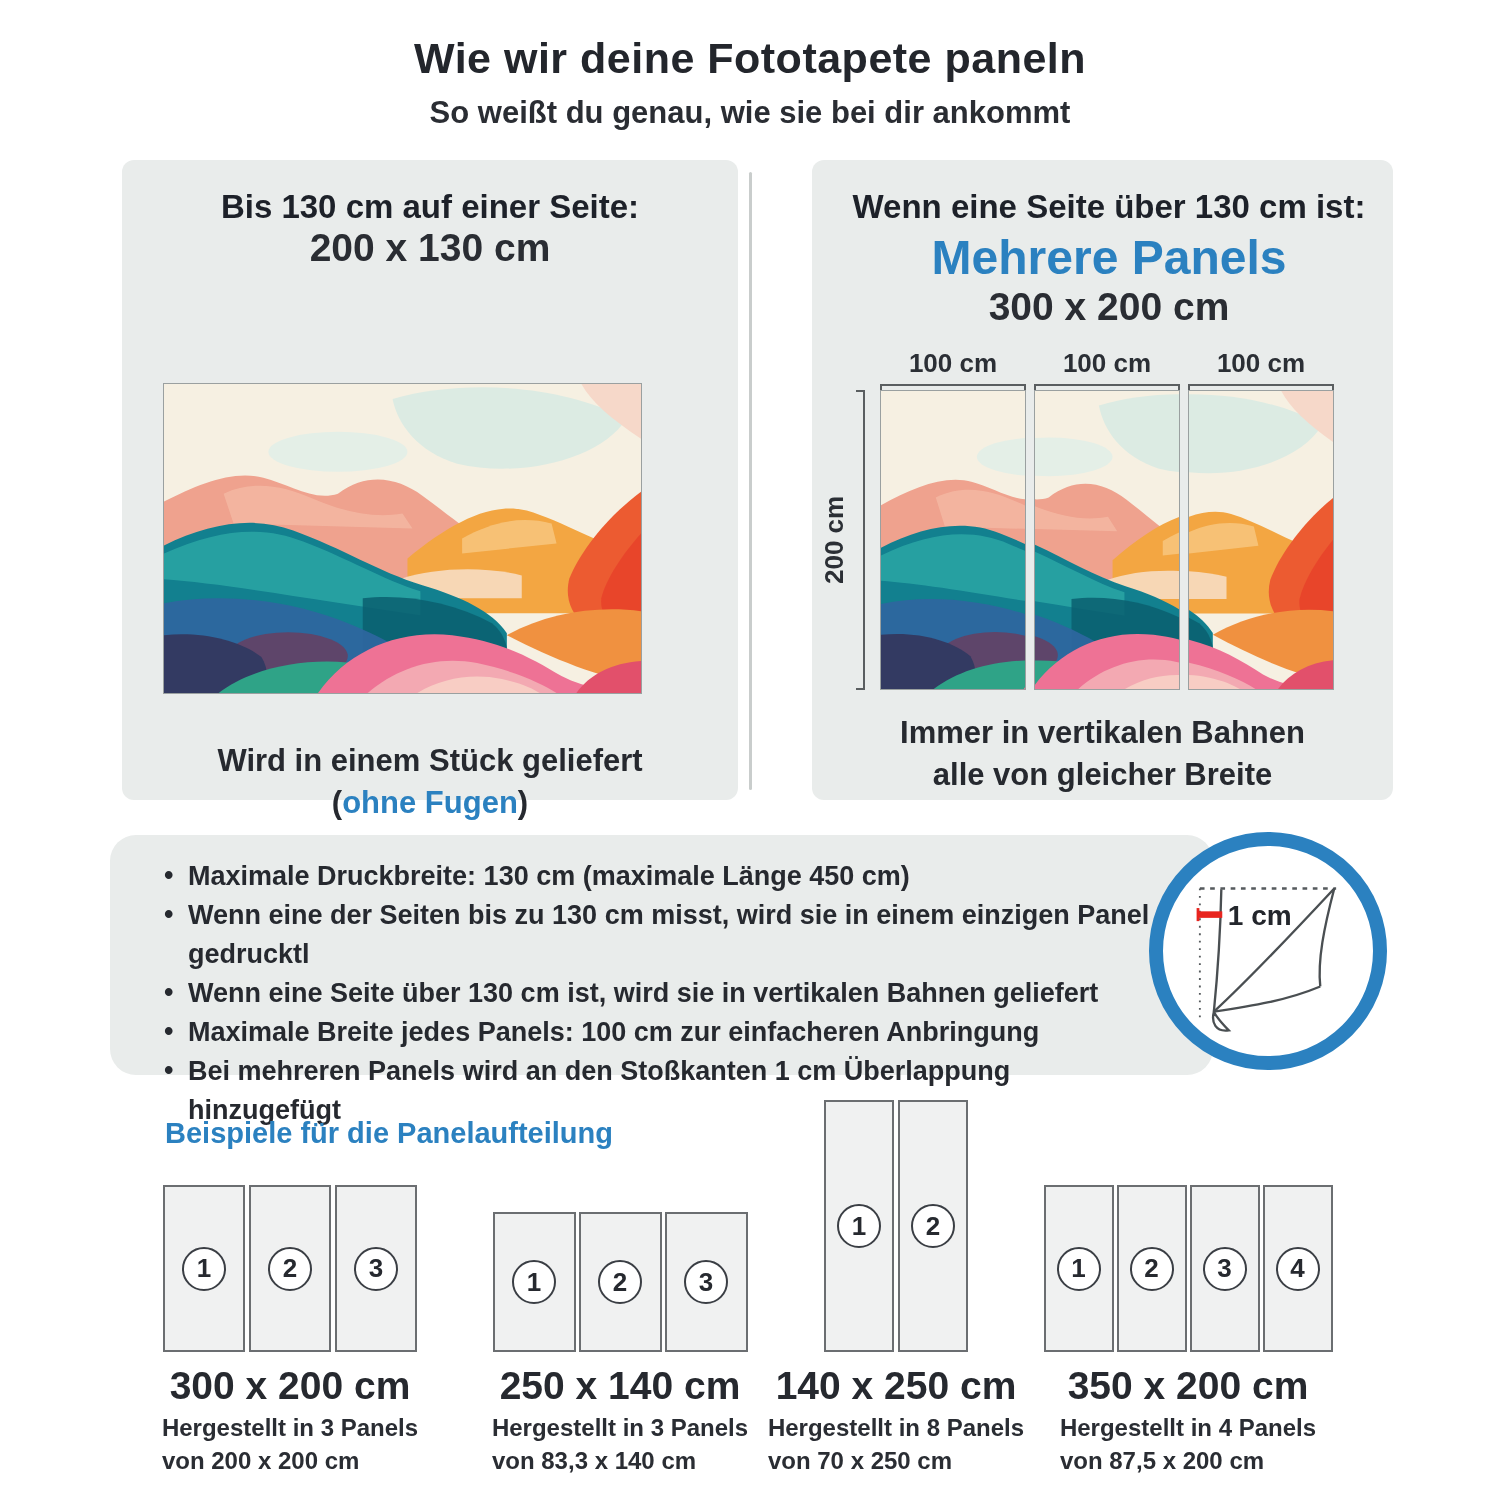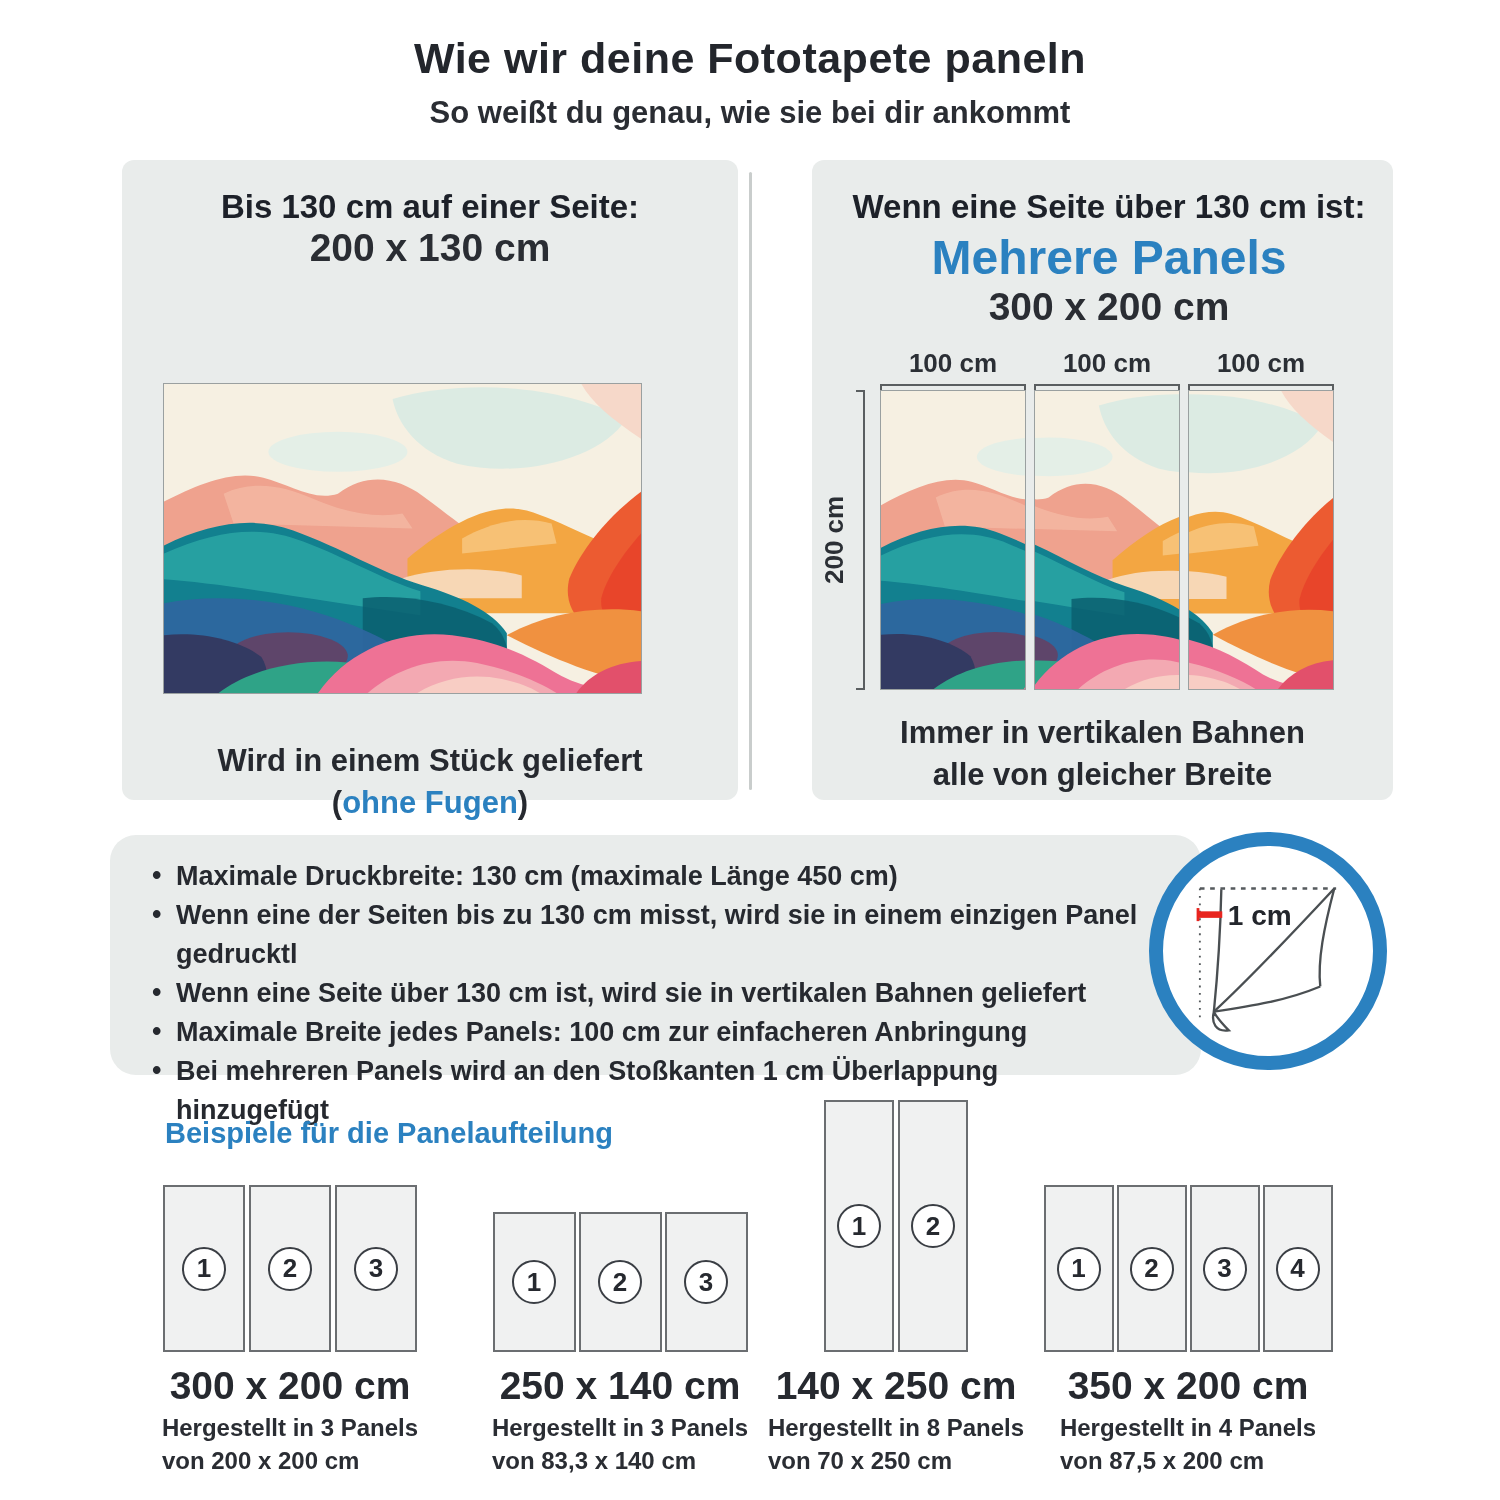--- a/index.html
+++ b/index.html
@@ -44,21 +44,21 @@
   .mbrk-left{position:absolute;left:44px;top:230px;width:9px;height:300px;box-sizing:border-box;
              border-right:2px solid #5a5e60;border-top:2px solid #5a5e60;border-bottom:2px solid #5a5e60;}
   .strip{position:absolute;top:230px;width:146px;height:300px;overflow:hidden;
          border:1px solid #9aa0a0;background:#fff;box-sizing:border-box;}
   .strip svg{position:absolute;top:0;width:438px;height:300px;}
   .s1{left:68px}.s2{left:222px}.s3{left:376px}
   .s1 svg{left:0}.s2 svg{left:-146px}.s3 svg{left:-291px}
 
   
   .notes{position:absolute;left:110px;top:835px;width:1091px;height:240px;
-         background:#e9eceb;border-radius:26px;}
+         background:#e9eceb;border-radius:26px;padding-left:12px;}
   .bullets{margin:22px 0 0 40px;padding:0;list-style:none;width:1000px;text-align:left;}
   .bullets li{position:relative;padding-left:26px;font-size:27px;font-weight:bold;
               color:#26292f;line-height:39px;}
   .bullets li::before{content:"\2022";position:absolute;left:2px;top:-1px;}
 
   
   .badge{position:absolute;left:1149px;top:832px;width:238px;height:238px;background:#ffffff;
          border:14px solid #2b81c0;border-radius:50%;box-sizing:border-box;
          display:flex;align-items:center;justify-content:center;}
   .badge svg{width:196px;height:196px;}

